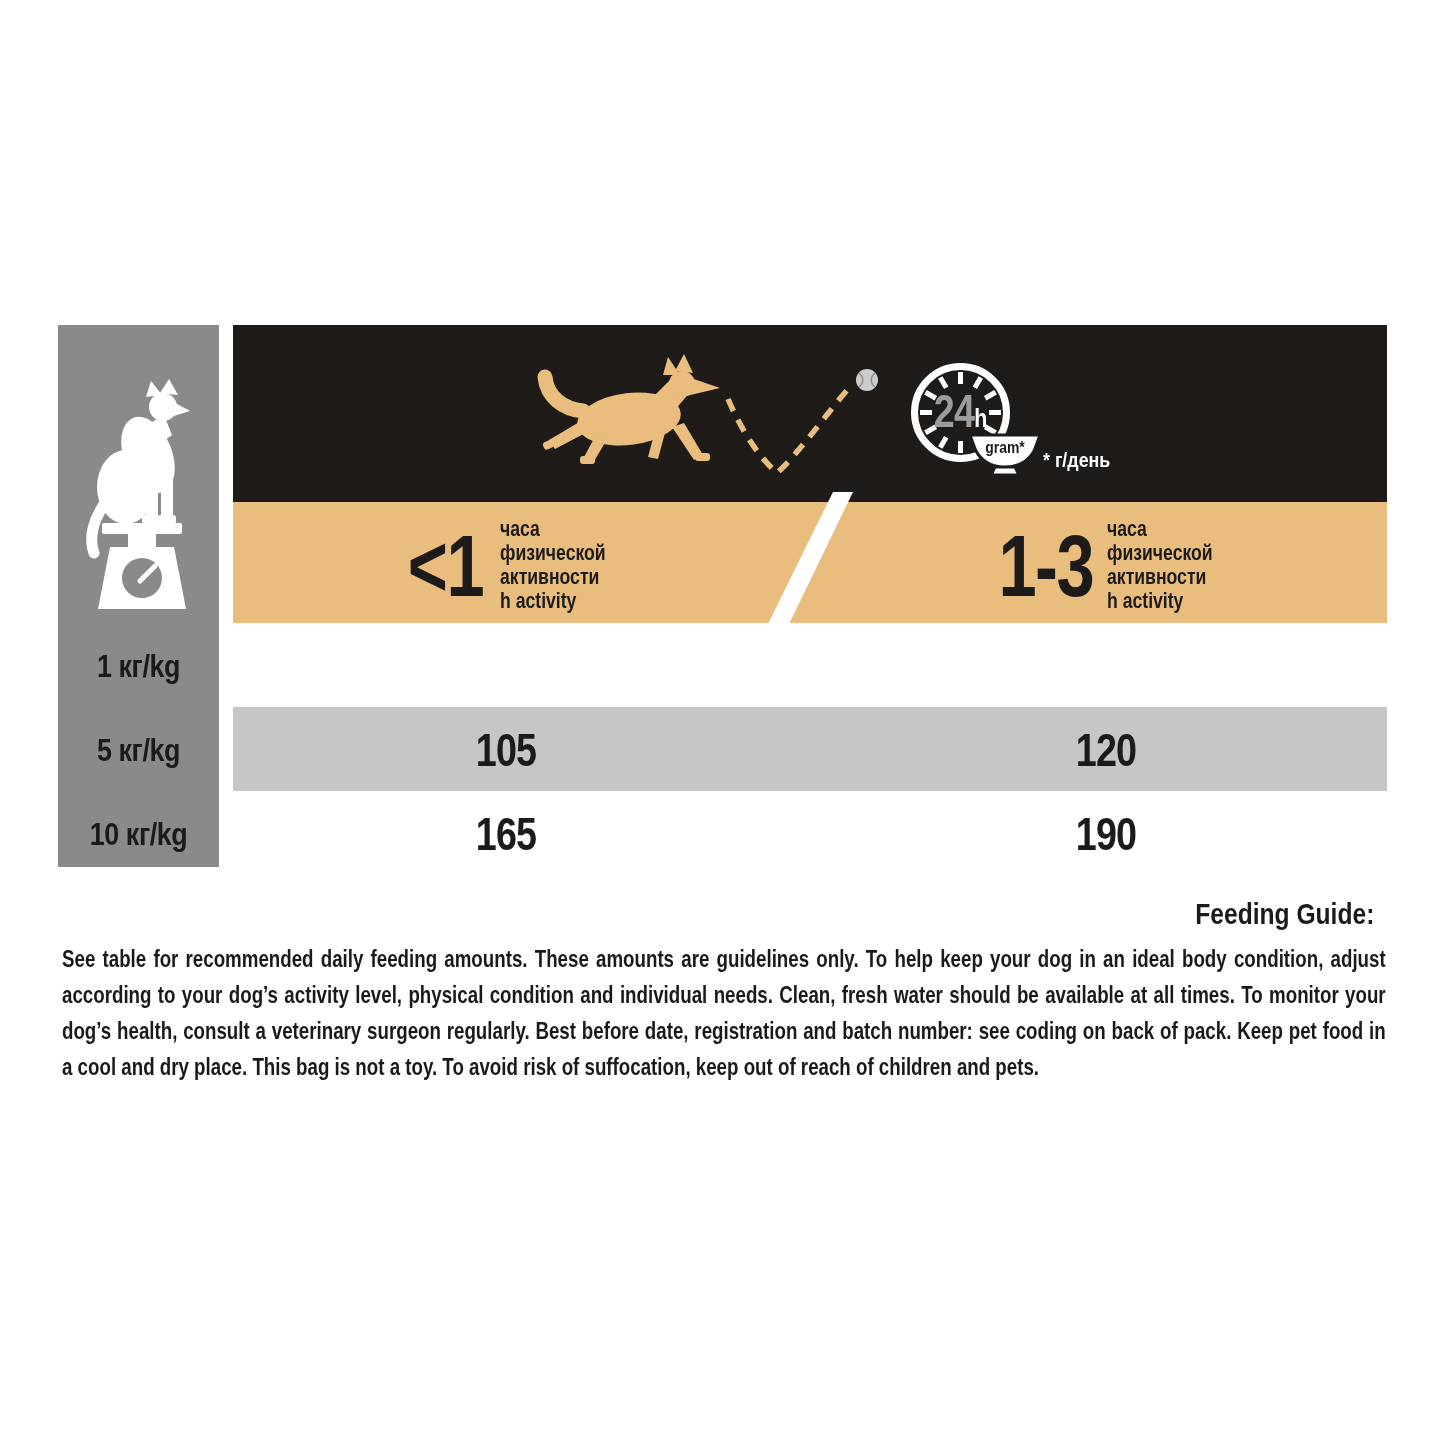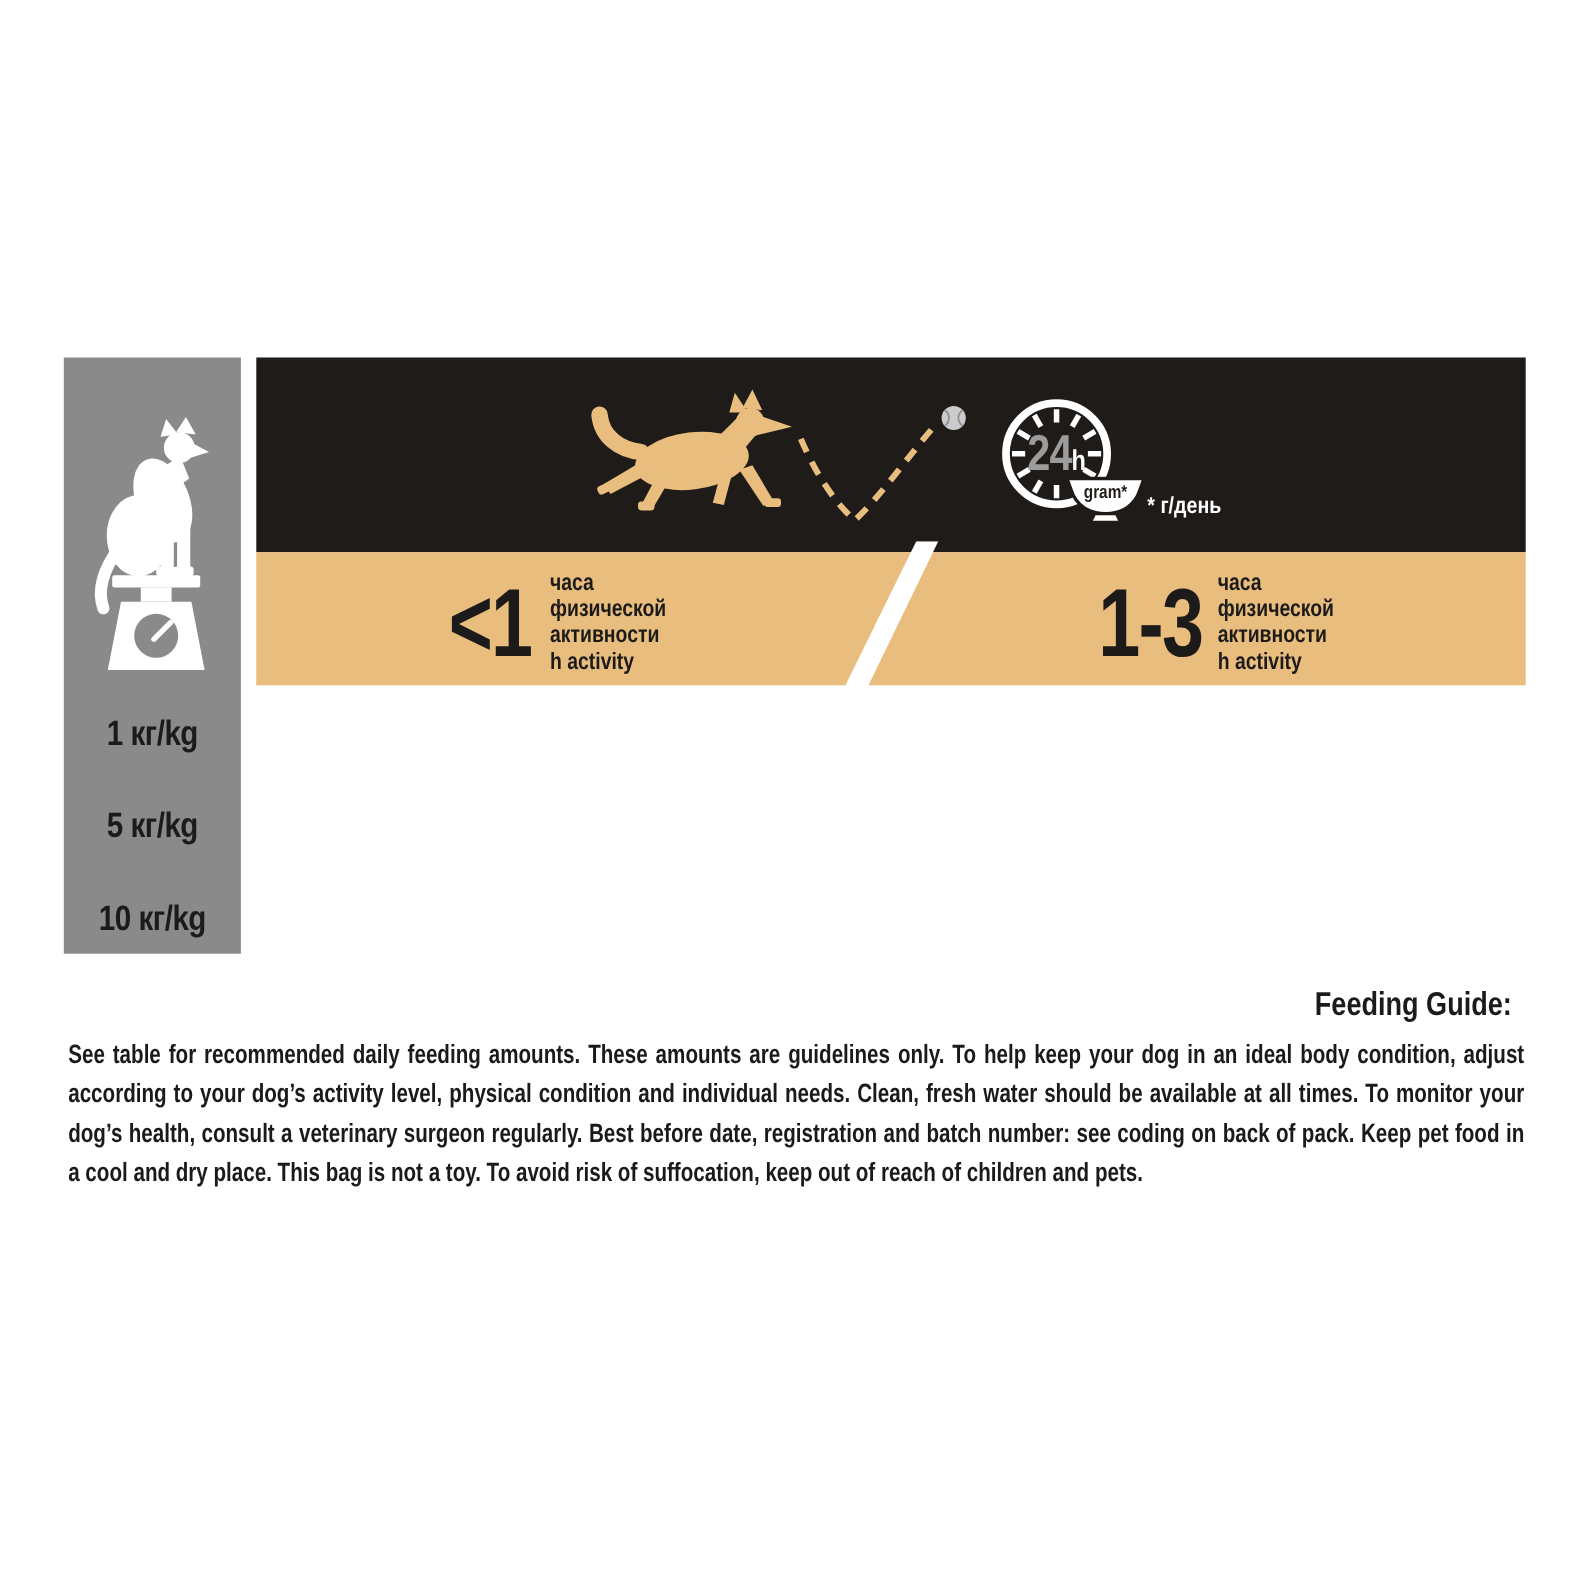--- a/index.html
+++ b/index.html
@@ -168,20 +168,28 @@
       <div>физической</div>
       <div>активности</div>
       <div>h activity</div>
     </div>
   </div>
 
   <svg class="slash" width="110" height="132" viewBox="0 0 110 132">
     <polygon points="78,0 98,0 34,132 13,132" fill="#ffffff"></polygon>
   </svg>
 
+  <div class="row r1">
+    <div class="cell c1">105</div>
+    <div class="cell c2">120</div>
+  </div>
+  <div class="row r2">
+    <div class="cell c1">165</div>
+    <div class="cell c2">190</div>
+  </div>
 
   <div class="wlabel w0">1 кг/kg</div>
   <div class="wlabel w1">5 кг/kg</div>
   <div class="wlabel w2">10 кг/kg</div>
 
   <div class="guide-title">Feeding Guide:</div>
   <div class="guide-body">See table for recommended daily feeding amounts. These amounts are guidelines only. To help keep your dog in an ideal body condition, adjust according to your dog’s activity level, physical condition and individual needs. Clean, fresh water should be available at all times. To monitor your dog’s health, consult a veterinary surgeon regularly. Best before date, registration and batch number: see coding on back of pack. Keep pet food in a cool and dry place. This bag is not a toy. To avoid risk of suffocation, keep out of reach of children and pets.</div>
 
 </div>
 

